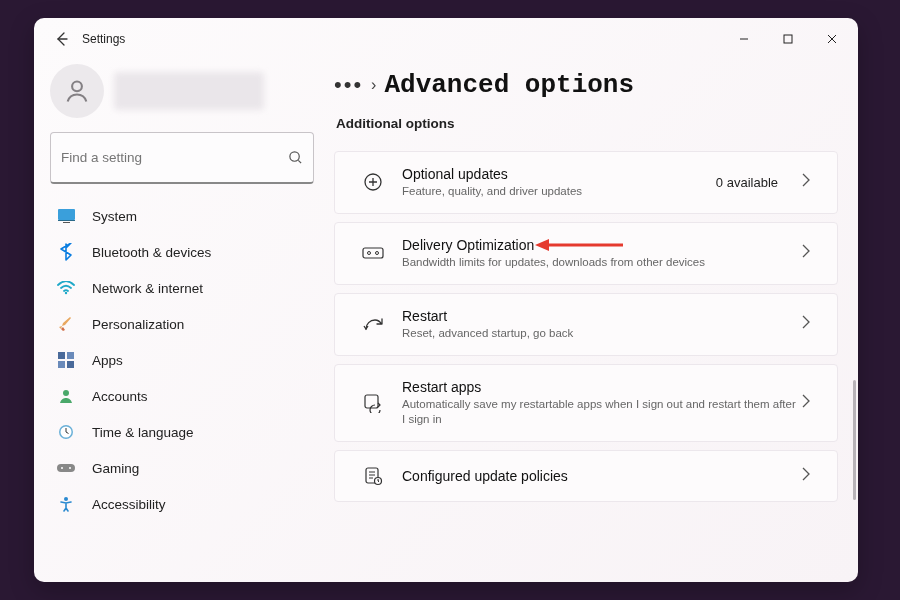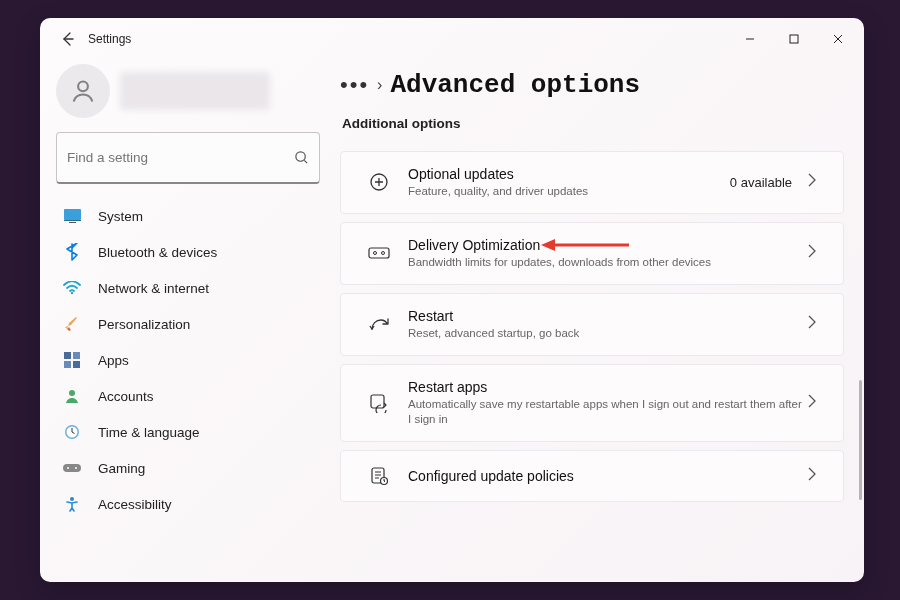--- a/index.html
+++ b/index.html
@@ -1,18 +1,18 @@
 <!DOCTYPE html>
 <html><head>
 <meta charset="utf-8">
 <style>
   * { box-sizing: border-box; margin: 0; padding: 0; font-family: "Segoe UI", -apple-system, sans-serif; }
   body { background: #2a1833; width: 900px; height: 600px; overflow: hidden; position: relative; }
   .window {
-    position: absolute; top: 18px; left: 40px; width: 824px; height: 564px;
+    position: absolute; top: 18px; left: 34px; width: 824px; height: 564px;
     background: linear-gradient(135deg, #fdfbfc, #f8f3f6);
     border-radius: 10px; overflow: hidden; box-shadow: 0 8px 24px rgba(0,0,0,.25);
   }
   .titlebar { display: flex; align-items: center; height: 42px; padding: 0 4px 0 14px; }
   .tb-back { width: 28px; height: 28px; display: flex; align-items: center; justify-content: center; cursor: pointer; }
   .tb-title { margin-left: 6px; font-size: 12px; color: #222; }
   .tb-spacer { flex: 1; }
   .tb-btn { width: 44px; height: 30px; display: flex; align-items: center; justify-content: center; cursor: pointer; }
   .content { display: flex; height: calc(100% - 42px); }
   .sidebar { width: 296px; padding: 0 16px; }
@@ -33,21 +33,21 @@
   .section-header { font-size: 13.5px; font-weight: 600; color: #222; margin: 8px 0 20px 2px; }
   .card {
     background: #fdfbfc; border: 1px solid #ece7ec; border-radius: 4px;
     display: flex; align-items: center; padding: 14px 27px; margin-bottom: 8px; cursor: pointer;
     position: relative;
   }
   .card-icon { width: 22px; height: 22px; display: flex; align-items: center; justify-content: center; margin-right: 18px; color: #333; }
   .card-body { flex: 1; }
   .card-title { font-size: 14px; color: #111; }
   .card-sub { font-size: 11.5px; color: #666; margin-top: 2px; line-height: 1.3; }
-  .card-extra { font-size: 13px; color: #222; margin-right: 16px; }
+  .card-extra { font-size: 13px; color: #222; margin-right: 24px; }
   .card-chevron { color: #555; }
   .arrow-annot { position: absolute; top: 10px; left: 200px; pointer-events: none; }
 </style>
 </head>
 <body>
 
 <div class="window">
   <div class="titlebar">
     <div class="tb-back">
       <svg width="16" height="16" viewBox="0 0 16 16">

